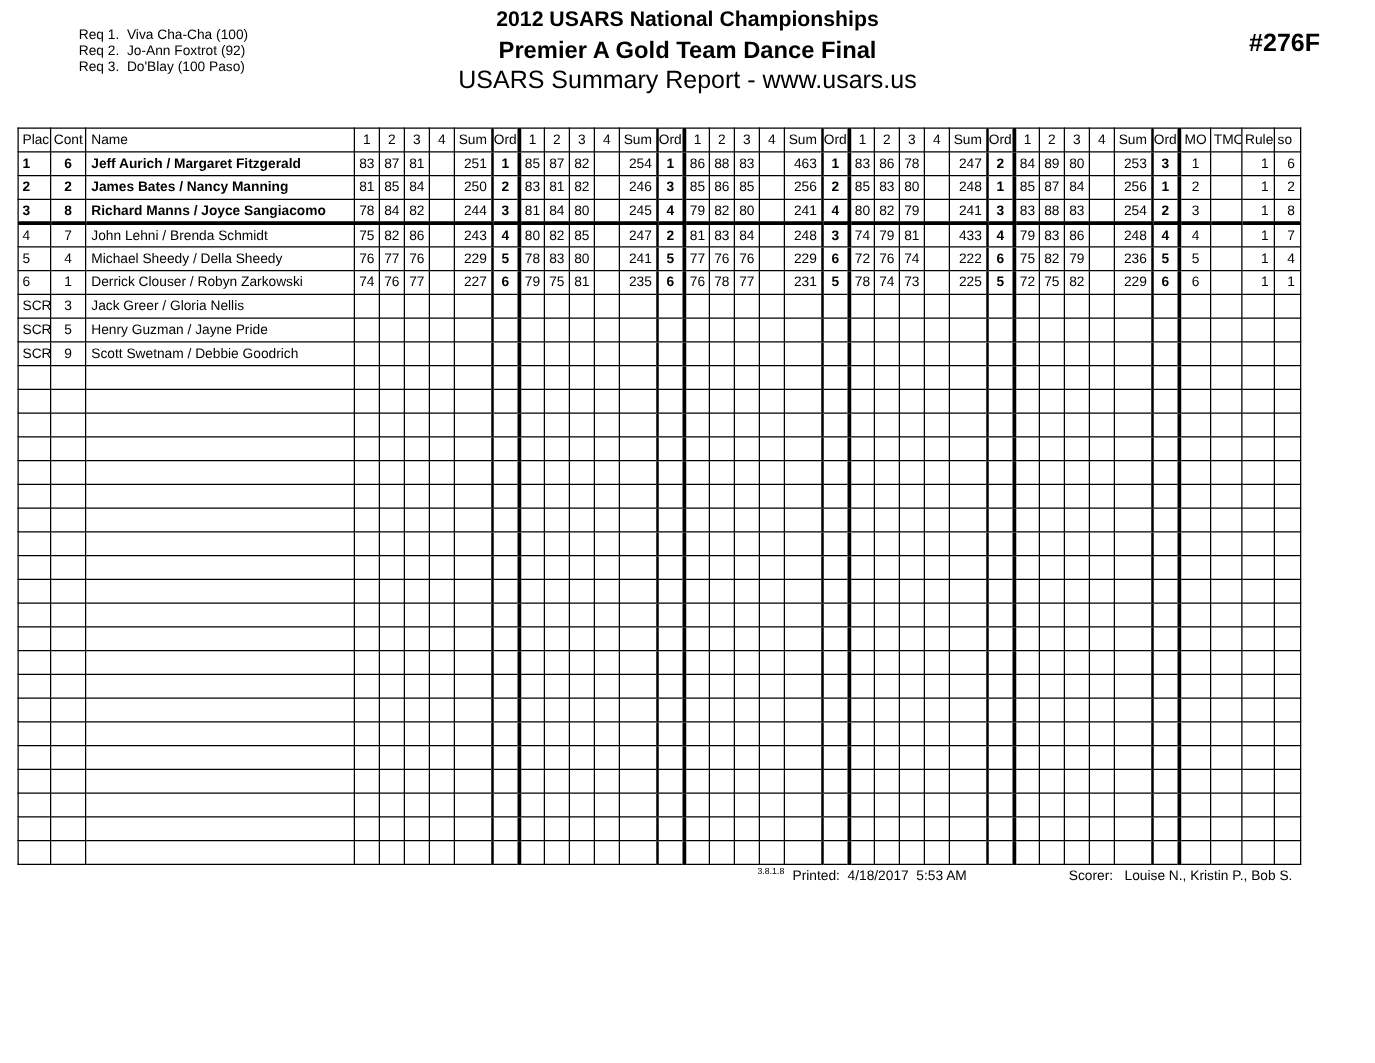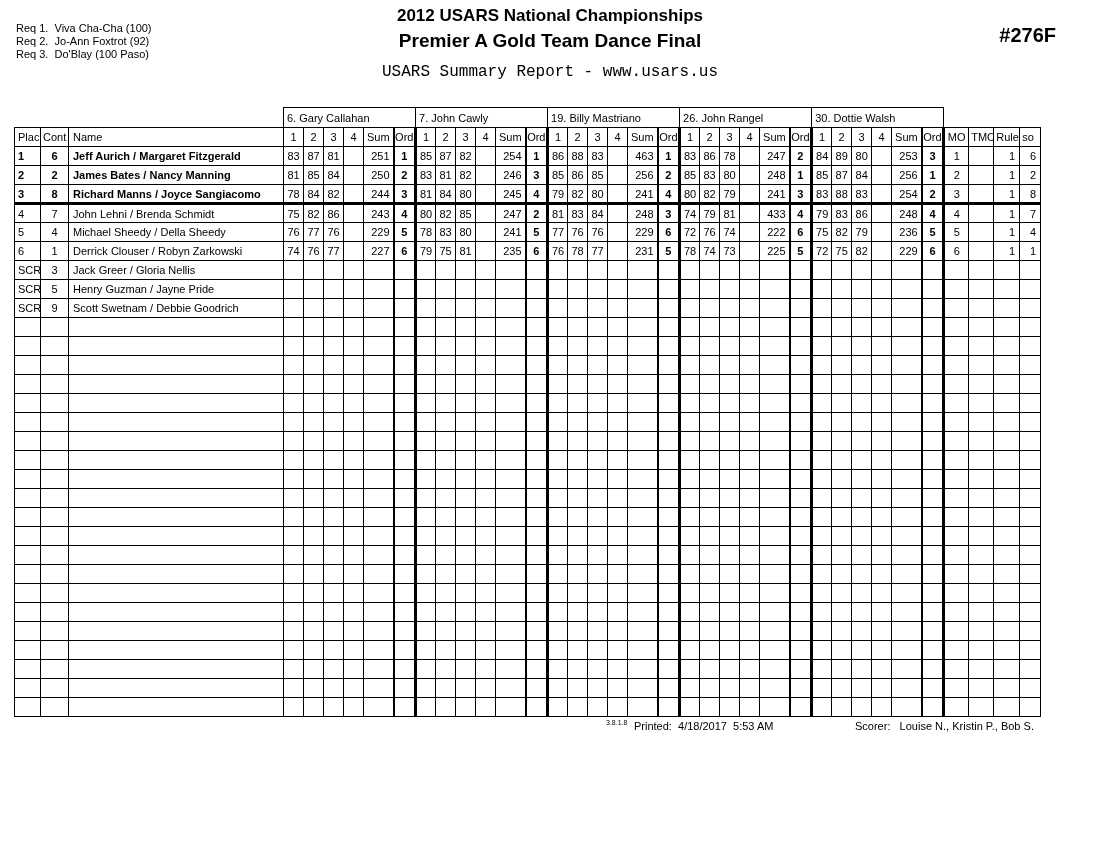--- a/index.html
+++ b/index.html
@@ -2,27 +2,27 @@
 <html><head>
 <meta charset="utf-8">
 <style>
   * { box-sizing: border-box; margin: 0; padding: 0; }
   html,body { background:#fff; }
   body {
     width: 1100px; height: 850px; position: relative; overflow: hidden;
     font-family: "Liberation Sans", "DejaVu Sans", sans-serif; color: #000;
   }
   .req-list { position: absolute; left: 16px; top: 22px; font-size: 11px; line-height: 13px; }
-  .req-list div { white-space: pre; }
+  .req-list div { white-space: pre; margin-left: 47px; }
   .doc-num { position: absolute; right: 44px; top: 24px; font-weight: bold; font-size: 20px; }
   .report-header { text-align: center; padding-top: 6px; }
   .report-header .title   { font-size: 17px; font-weight: bold; }
   .report-header .venue   { font-size: 15px; margin-top: 3px; white-space: pre; }
   .report-header .event   { font-size: 19px; font-weight: bold; margin-top: 4px; }
-  .report-header .report  { font-size: 16px; margin-top: 11px; font-family: Liberation Mono, monospace; }
+  .report-header .report  { font-size: 20px; margin-top: 1px; }
 
   table { border-collapse: collapse; table-layout: fixed; margin: 26px 0 0 14px; width: 1026px; }
   td, th {
     border: 1px solid #000; font-size: 11px; font-weight: normal;
     height: 19px; padding: 0 2px; overflow: hidden; white-space: nowrap; text-align: left;
   }
   tr.judge-row td { height: 20px; }
   .nob { border: none; }
   .jname { padding-left: 3px; }
   .score { text-align: center; padding: 0; }
@@ -95,29 +95,20 @@
       <col style="width: 20px;">
       <col style="width: 20px;">
       <col style="width: 30px;">
       <col style="width: 22px;">
       <col style="width: 25px;">
       <col style="width: 25px;">
       <col style="width: 26px;">
       <col style="width: 21px;">
     </colgroup>
   <thead>
-    <tr class="judge-row">
-      <td class="nob" colspan="3"></td>
-      <td class="jname" colspan="6">6.  Gary Callahan</td>
-      <td class="jname" colspan="6">7.  John Cawly</td>
-      <td class="jname" colspan="6">19.  Billy Mastriano</td>
-      <td class="jname" colspan="6">26.  John Rangel</td>
-      <td class="jname" colspan="6">30.  Dottie Walsh</td>
-      <td class="nob" colspan="4"></td>
-    </tr>
     <tr id="colhead">
         <th class="place">Place</th>
         <th class="cont">Cont</th>
         <th class="name">Name</th>
         <th class="score">1</th>
         <th class="score">2</th>
         <th class="score">3</th>
         <th class="score">4</th>
         <th class="sum-h score">Sum</th>
         <th class="ord">Ord</th>

